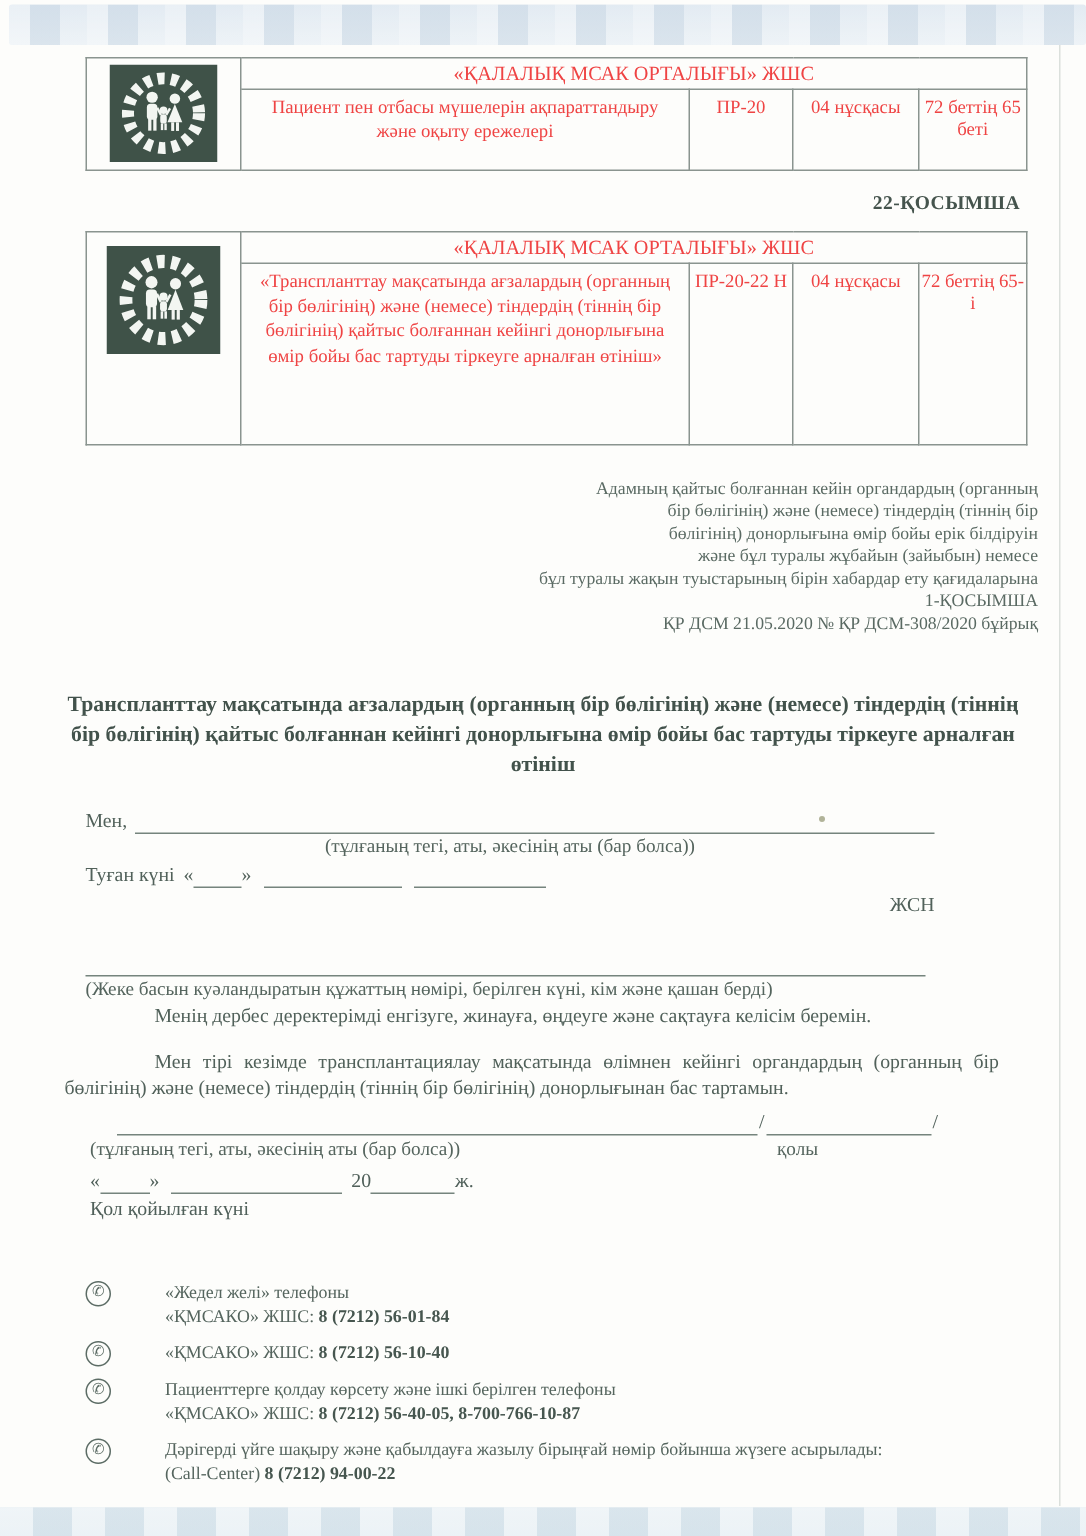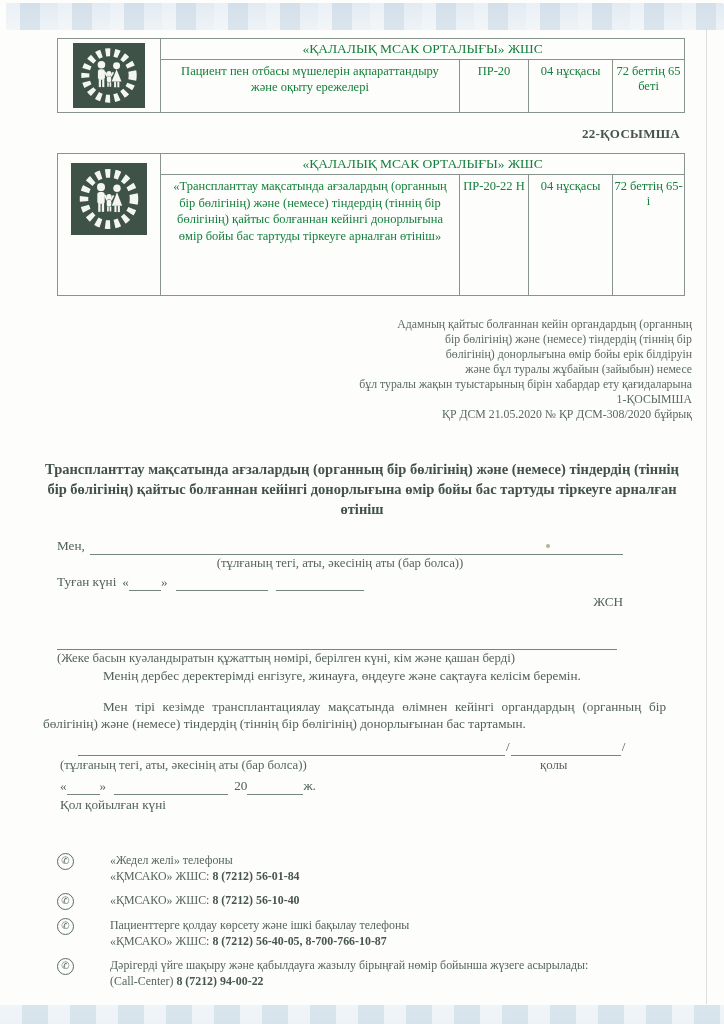--- a/index.html
+++ b/index.html
@@ -14,21 +14,21 @@
                      linear-gradient(#d9e4ee,#e8eff4); }
   .scan-band-bottom { position:absolute; bottom:0; left:0; right:0; height:19px;
     background:#e2ecf2;
     background-image:repeating-linear-gradient(90deg, rgba(255,255,255,.4) 0 22px, rgba(203,219,229,.45) 22px 48px),
                      linear-gradient(#e6eef3,#dfeaf0); }
   .scan-edge-right { position:absolute; top:30px; bottom:20px; right:17px; width:1px; background:#cfd6d2; opacity:.75; }
   .artifact-dot { position:absolute; left:546px; top:544px; width:4px; height:4px; border-radius:50%; background:#a8ab8e; opacity:.9; }
 
   
   .doc-table { border-collapse:collapse; margin-left:57px; width:627px; table-layout:fixed; }
-  .doc-table td { border:1px solid #8a948f; color:#15803d; }
+  .doc-table td { border:1px solid #8a948f; color:#ef4444; }
   .t1 { margin-top:38px; }
   .t2 { margin-top:11px; }
   .org-cell { text-align:center; font-size:13.5px; height:21px; padding:1px 4px; }
   .desc-cell { text-align:center; font-size:12.5px; line-height:16px; vertical-align:top; padding:3px 10px; }
   .t2 .desc-cell { line-height:16.5px; }
   .code-cell,.ver-cell,.pages-cell { text-align:center; font-size:12.5px; vertical-align:top; padding-top:4px; }
   .t1 .bodyrow td { height:53px; }
   .t2 .bodyrow td { height:121px; }
   .logo-cell { vertical-align:top; text-align:center; padding-top:4px; background:#fdfdfb; }
   .t2 .logo-cell { padding-top:9px; }
@@ -59,21 +59,21 @@
   
   .body-par { margin:0 58px 0 43px; text-align:justify; text-indent:60px; font-size:13.2px; line-height:17.5px; color:#51615a; }
   .body-par.first { margin-top:13px; }
 
   
   .sig-area { margin:4px 0 0 60px; width:568px; font-size:13.2px; position:relative; }
   .sig-line { margin-left:18px; }
   .sw1{width:427px;} .sw2{width:110px;}
   .slash{ padding:0 1px; }
   .sig-hints { position:relative; line-height:18px; }
-  .sig-qoly { position:absolute; left:480px; top:0; }
+  .sig-qoly { position:absolute; left:458px; top:0; }
   .date-line { margin-top:2px; }
   .sig-datelabel { line-height:19px; }
 
   
   .contacts { margin:38px 0 0 57px; width:600px; }
   .contact-item { display:flex; align-items:flex-start; margin-bottom:7px; }
   .ph-icon { flex:0 0 auto; width:17px; height:17px; border:1.3px solid #5c6c65; border-radius:50%;
     display:flex; align-items:center; justify-content:center; font-size:10px; line-height:1;
     color:#5c6c65; margin-top:1px; font-family:"DejaVu Sans",sans-serif; }
   .contact-text { margin-left:36px; font-size:11.9px; line-height:16.5px; color:#55655e; }
@@ -252,21 +252,21 @@
     </div>
     <div class="contact-item">
       <span class="ph-icon">✆</span>
       <div class="contact-text">
         <div class="c-line2"><span>«ҚМСАКО» ЖШС: </span><span class="phone-bold">8 (7212) 56-10-40</span></div>
       </div>
     </div>
     <div class="contact-item">
       <span class="ph-icon">✆</span>
       <div class="contact-text">
-        <div class="c-line1">Пациенттерге қолдау көрсету және ішкі бақылау телефоны</div>
+        <div class="c-line1">Пациенттерге қолдау көрсету және ішкі берілген телефоны</div>
         <div class="c-line2"><span>«ҚМСАКО» ЖШС: </span><span class="phone-bold">8 (7212) 56-40-05, 8-700-766-10-87</span></div>
       </div>
     </div>
     <div class="contact-item">
       <span class="ph-icon">✆</span>
       <div class="contact-text">
         <div class="c-line1">Дәрігерді үйге шақыру және қабылдауға жазылу бірыңғай нөмір бойынша жүзеге асырылады:</div>
         <div class="c-line2"><span>(Call-Center) </span><span class="phone-bold">8 (7212) 94-00-22</span></div>
       </div>
     </div>

